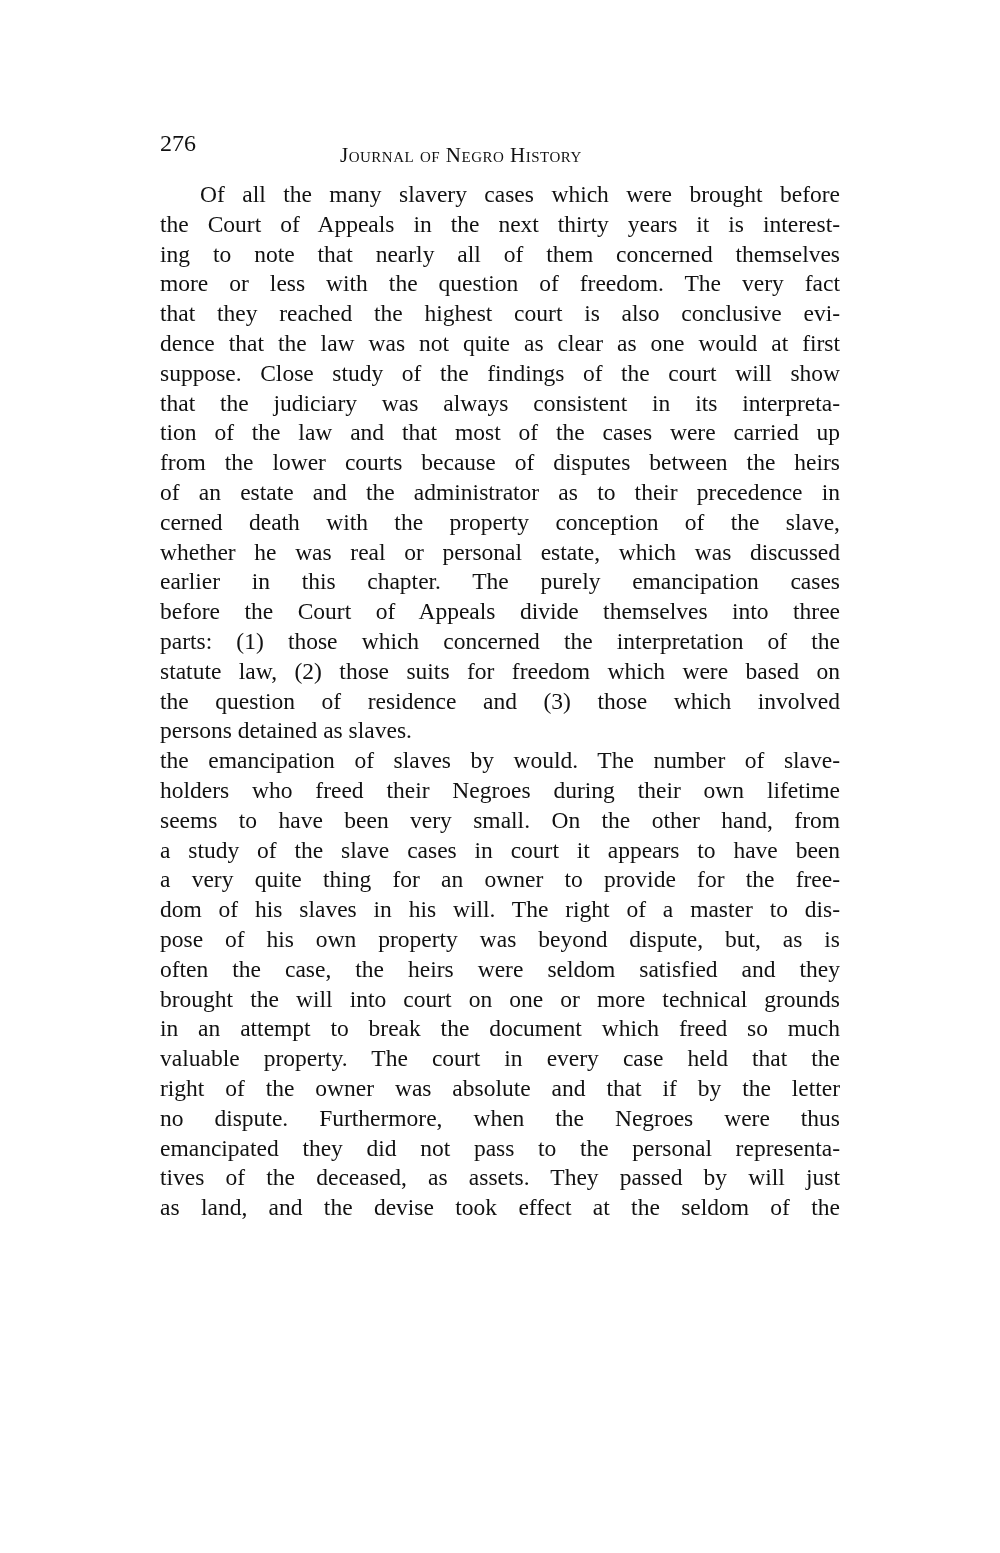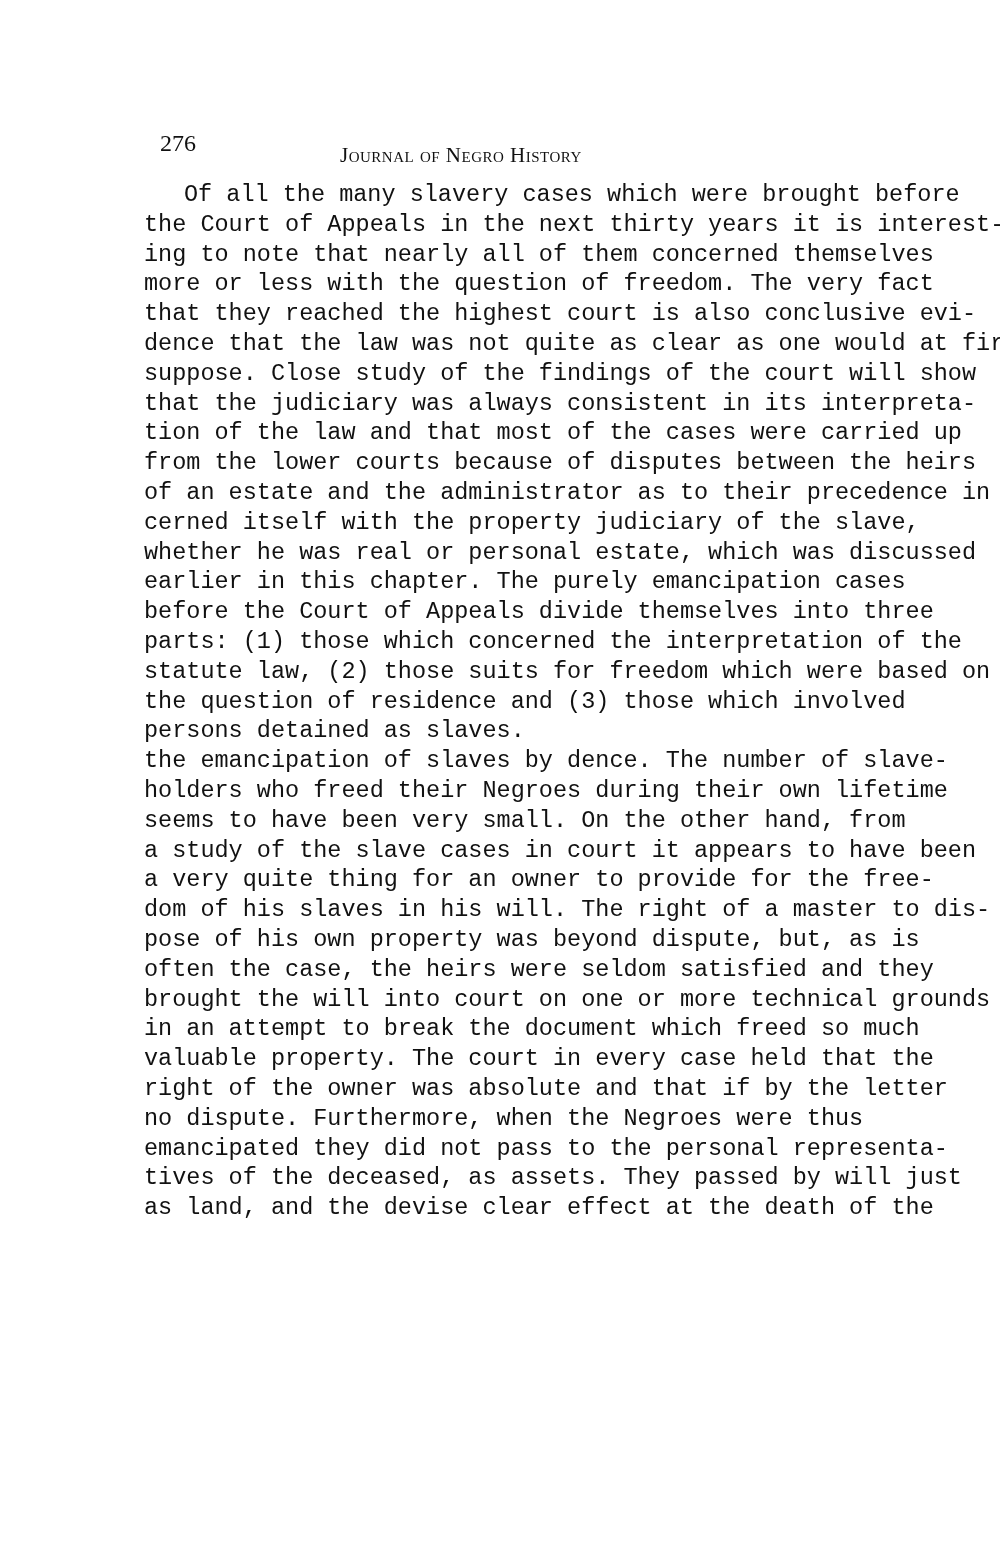--- a/index.html
+++ b/index.html
@@ -34,24 +34,23 @@
       left: 180px;
       top: 0;
       font-size: 21px;
       line-height: 30px;
       font-variant: small-caps;
       letter-spacing: 0.5px;
       margin-top: 12px;
     }
     .body-text {
       position: absolute;
-      left: 144px;
+      left: 160px;
       top: 180px;
       width: 680px;
-      font-family: Liberation Mono, monospace;
     }
     .line {
       display: block;
       text-align: justify;
       text-align-last: justify;
       white-space: nowrap;
       height: 29.8px;
       overflow: visible;
     }
     .line.indent {
@@ -80,40 +79,40 @@
       <span class="line">the Court of Appeals in the next thirty years it is interest-</span>
       <span class="line">ing to note that nearly all of them concerned themselves</span>
       <span class="line">more or less with the question of freedom.  The very fact</span>
       <span class="line">that they reached the highest court is also conclusive evi-</span>
       <span class="line">dence that the law was not quite as clear as one would at first</span>
       <span class="line">suppose.  Close study of the findings of the court will show</span>
       <span class="line">that the judiciary was always consistent in its interpreta-</span>
       <span class="line">tion of the law and that most of the cases were carried up</span>
       <span class="line">from the lower courts because of disputes between the heirs</span>
       <span class="line">of an estate and the administrator as to their precedence in</span>
-      <span class="line">cerned itself with the property judiciary of the slave,</span>
+      <span class="line">cerned death with the property conception of the slave,</span>
       <span class="line">whether he was real or personal estate, which was discussed</span>
       <span class="line">earlier in this chapter.  The purely emancipation cases</span>
       <span class="line">before the Court of Appeals divide themselves into three</span>
       <span class="line">parts: (1) those which concerned the interpretation of the</span>
       <span class="line">statute law, (2) those suits for freedom which were based on</span>
       <span class="line">the question of residence and (3) those which involved</span>
       <span class="line last">persons detained as slaves.</span>
     </div>
   <div class="para" id="para-1">
-      <span class="line">the emancipation of slaves by dence.  The number of slave-</span>
+      <span class="line">the emancipation of slaves by would.  The number of slave-</span>
       <span class="line">holders who freed their Negroes during their own lifetime</span>
       <span class="line">seems to have been very small.  On the other hand, from</span>
       <span class="line">a study of the slave cases in court it appears to have been</span>
       <span class="line">a very quite thing for an owner to provide for the free-</span>
       <span class="line">dom of his slaves in his will.  The right of a master to dis-</span>
       <span class="line">pose of his own property was beyond dispute, but, as is</span>
       <span class="line">often the case, the heirs were seldom satisfied and they</span>
       <span class="line">brought the will into court on one or more technical grounds</span>
       <span class="line">in an attempt to break the document which freed so much</span>
       <span class="line">valuable property.  The court in every case held that the</span>
       <span class="line">right of the owner was absolute and that if by the letter</span>
       <span class="line">no dispute.  Furthermore, when the Negroes were thus</span>
       <span class="line">emancipated they did not pass to the personal representa-</span>
       <span class="line">tives of the deceased, as assets.  They passed by will just</span>
-      <span class="line">as land, and the devise clear effect at the death of the</span>
+      <span class="line">as land, and the devise took effect at the seldom of the</span>
     </div>
 </div>
 
 </body></html>

